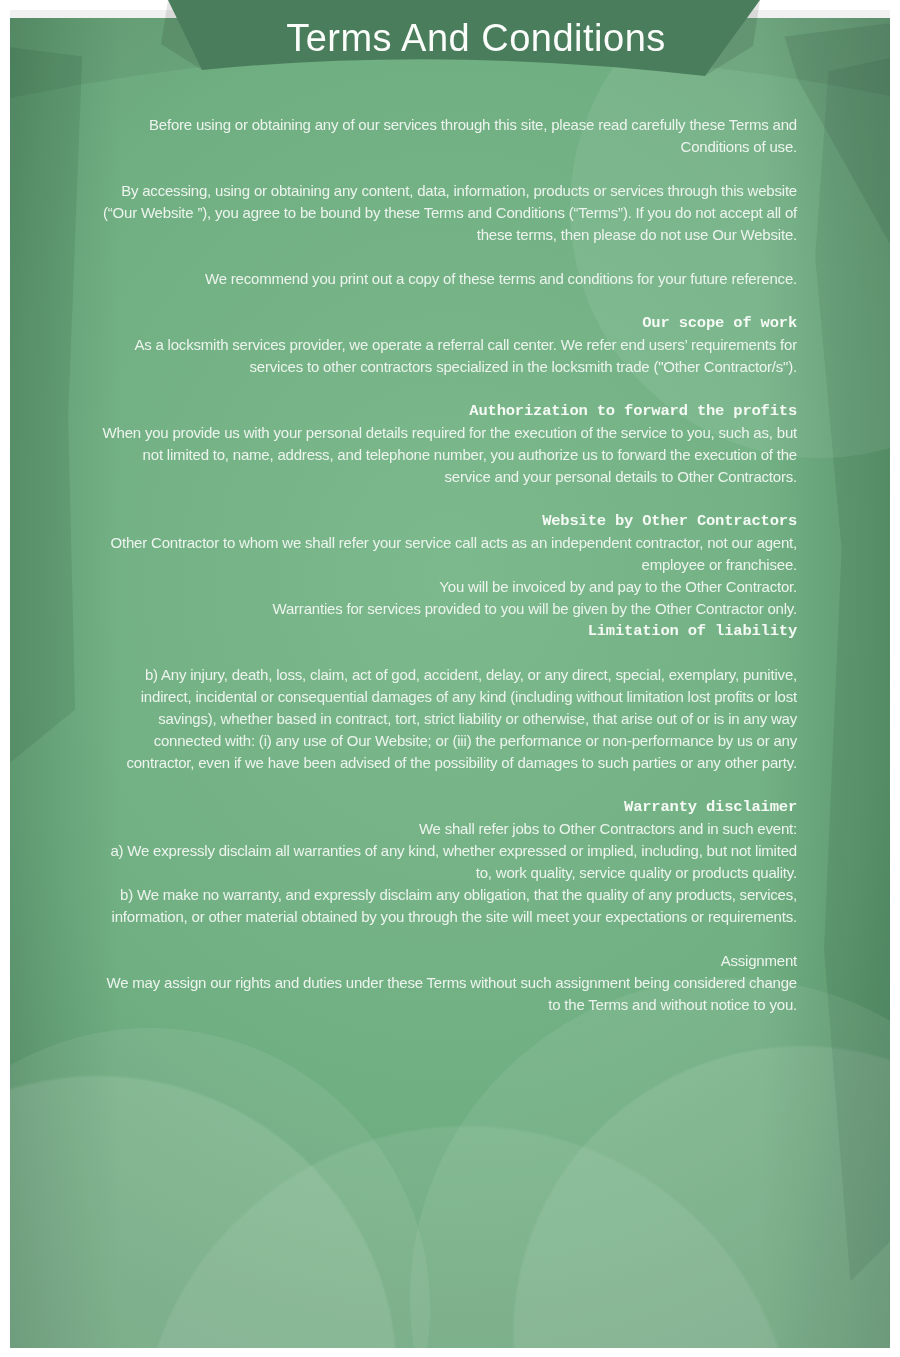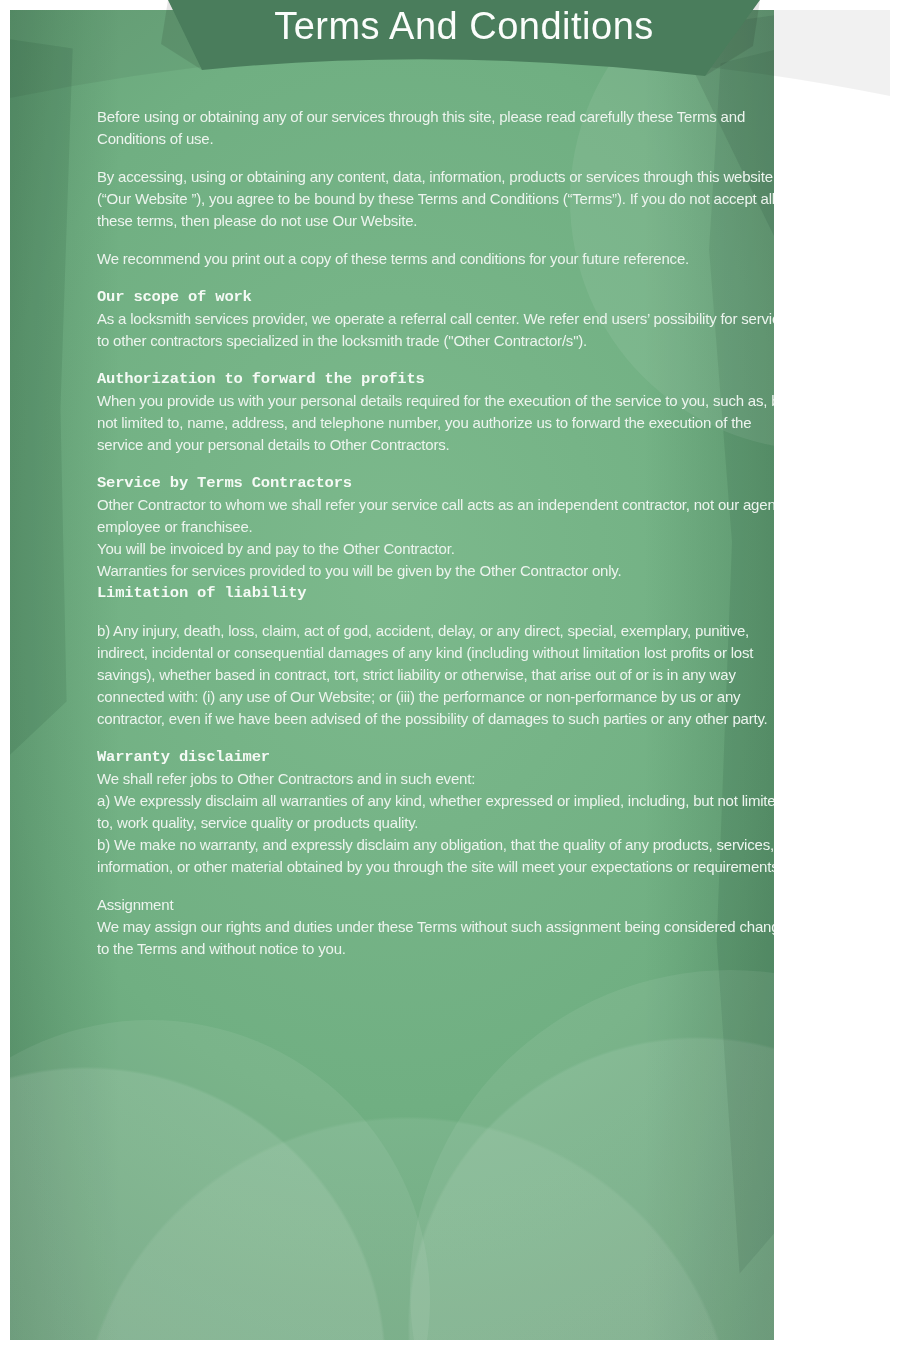--- a/index.html
+++ b/index.html
@@ -5,29 +5,30 @@
   html,body{margin:0;padding:0;}
   body{
     width:900px;height:1357px;
     background:#ffffff;
     position:relative;
     overflow:hidden;
     font-family:"Liberation Sans","DejaVu Sans",sans-serif;
   }
   
   .green{
-    position:absolute;left:10px;top:10px;width:764px;height:1330px;
+    position:absolute;left:10px;top:18px;width:880px;height:1330px;
     background:
       radial-gradient(circle 300px at 10% 102%, rgba(255,255,255,0.10) 99%, rgba(255,255,255,0) 100%),
       radial-gradient(circle 330px at 52% 108%, rgba(255,255,255,0.08) 99%, rgba(255,255,255,0) 100%),
       radial-gradient(circle 290px at 90% 99%, rgba(255,255,255,0.09) 99%, rgba(255,255,255,0) 100%),
       linear-gradient(90deg, rgba(23,62,40,0.20) 0px, rgba(23,62,40,0.10) 50px, rgba(23,62,40,0) 110px),
       linear-gradient(270deg, rgba(23,62,40,0.22) 0px, rgba(23,62,40,0.12) 60px, rgba(23,62,40,0) 130px),
       radial-gradient(120% 90% at 50% 42%, #7cb98c 0%, #70af82 45%, #649f75 72%, #5a926b 100%);
     overflow:hidden;
+    text-align:right;
   }
   .deco{position:absolute;pointer-events:none;}
   .deco-left-band{
     left:0;top:0;width:100%;height:100%;
     background:rgba(14,48,30,0.10);
     clip-path:polygon(0% 2.2%, 8.2% 2.9%, 6.6% 30%, 7.4% 52%, 0% 56%);
   }
   .deco-top-right{
     left:0;top:0;width:100%;height:100%;
     background:rgba(14,48,30,0.13);
@@ -40,54 +41,54 @@
   }
   .circ{position:absolute;border-radius:50%;background:rgba(255,255,255,0.07);}
   .circ1{width:560px;height:560px;left:-140px;top:1010px;}
   .circ2{width:640px;height:640px;left:400px;top:960px;}
   .circ3{width:500px;height:500px;left:560px;top:-60px;}
   
   .banner{position:absolute;left:0;top:0;width:900px;height:125px;z-index:3;pointer-events:none;}
   .banner svg{display:block;}
   .page-title{
     position:absolute;left:464px;top:5px;transform:translateX(-50%);
-    margin:0;white-space:nowrap;
+    margin:12px;white-space:nowrap;
     font-size:38px;font-weight:normal;color:#fbfdfb;letter-spacing:0.5px;
   }
   
   .content{
     position:absolute;left:87px;top:96px;width:700px;
     color:#edf4ee;font-size:15px;line-height:22px;letter-spacing:-0.2px;
     z-index:2;
   }
   .blk{margin:0;white-space:pre-line;}
-  .gap{margin-top:16px;}
+  .gap{margin-top:22px;}
   .heading{font-weight:bold;color:#f5faf5;font-size:15.5px;font-family:Liberation Mono, monospace;}
   .subheading{font-weight:normal;}
 </style>
 </head>
 <body>
 
 <div class="green">
   <div class="deco deco-left-band"></div>
   <div class="deco deco-top-right"></div>
   <div class="deco deco-right-band"></div>
   <div class="circ circ1"></div>
   <div class="circ circ2"></div>
   <div class="circ circ3"></div>
 
   <main class="content">
       <p class="blk body">Before using or obtaining any of our services through this site, please read carefully these Terms and Conditions of use.</p>
       <p class="blk body gap">By accessing, using or obtaining any content, data, information, products or services through this website (“Our Website ”), you agree to be bound by these Terms and Conditions (“Terms”). If you do not accept all of these terms, then please do not use Our Website.</p>
       <p class="blk body gap">We recommend you print out a copy of these terms and conditions for your future reference.</p>
       <h2 class="blk heading gap">Our scope of work</h2>
-      <p class="blk body">As a locksmith services provider, we operate a referral call center. We refer end users’ possibility for services to other contractors specialized in the locksmith trade ("Other Contractor/s").</p>
+      <p class="blk body">As a locksmith services provider, we operate a referral call center. We refer end users’ requirements for services to other contractors specialized in the locksmith trade ("Other Contractor/s").</p>
       <h2 class="blk heading gap">Authorization to forward the profits</h2>
       <p class="blk body">When you provide us with your personal details required for the execution of the service to you, such as, but not limited to, name, address, and telephone number, you authorize us to forward the execution of the service and your personal details to Other Contractors.</p>
-      <h2 class="blk heading gap">Service by Terms Contractors</h2>
+      <h2 class="blk heading gap">Website by Other Contractors</h2>
       <p class="blk body">Other Contractor to whom we shall refer your service call acts as an independent contractor, not our agent, employee or franchisee.
 You will be invoiced by and pay to the Other Contractor.
 Warranties for services provided to you will be given by the Other Contractor only.</p>
       <h2 class="blk heading">Limitation of liability</h2>
       <p class="blk body gap">b) Any injury, death, loss, claim, act of god, accident, delay, or any direct, special, exemplary, punitive, indirect, incidental or consequential damages of any kind (including without limitation lost profits or lost savings), whether based in contract, tort, strict liability or otherwise, that arise out of or is in any way connected with: (i) any use of Our Website; or (iii) the performance or non-performance by us or any contractor, even if we have been advised of the possibility of damages to such parties or any other party.</p>
       <h2 class="blk heading gap">Warranty disclaimer</h2>
       <p class="blk body">We shall refer jobs to Other Contractors and in such event:
 a) We expressly disclaim all warranties of any kind, whether expressed or implied, including, but not limited to, work quality, service quality or products quality.
 b) We make no warranty, and expressly disclaim any obligation, that the quality of any products, services, information, or other material obtained by you through the site will meet your expectations or requirements.</p>
       <p class="blk subheading gap">Assignment</p>

